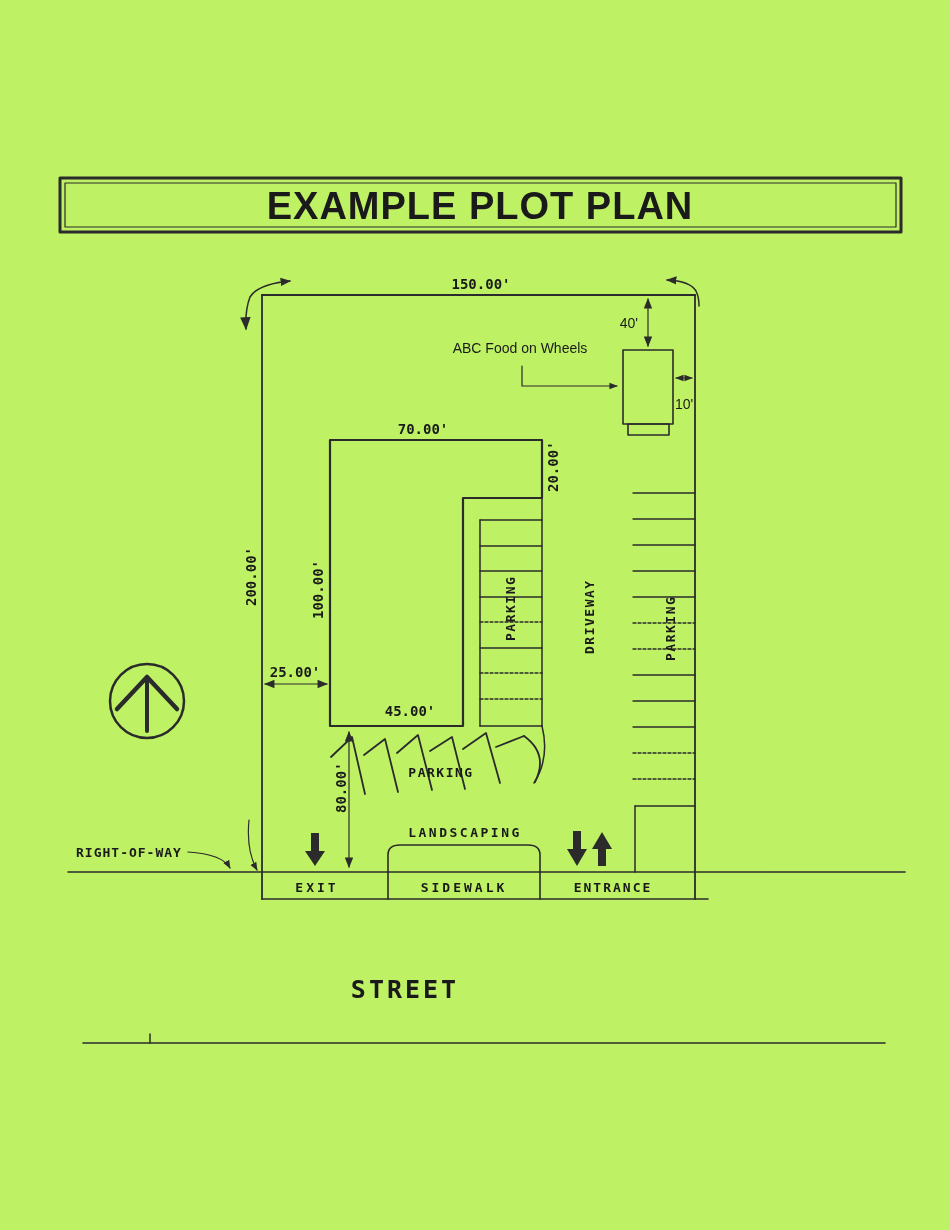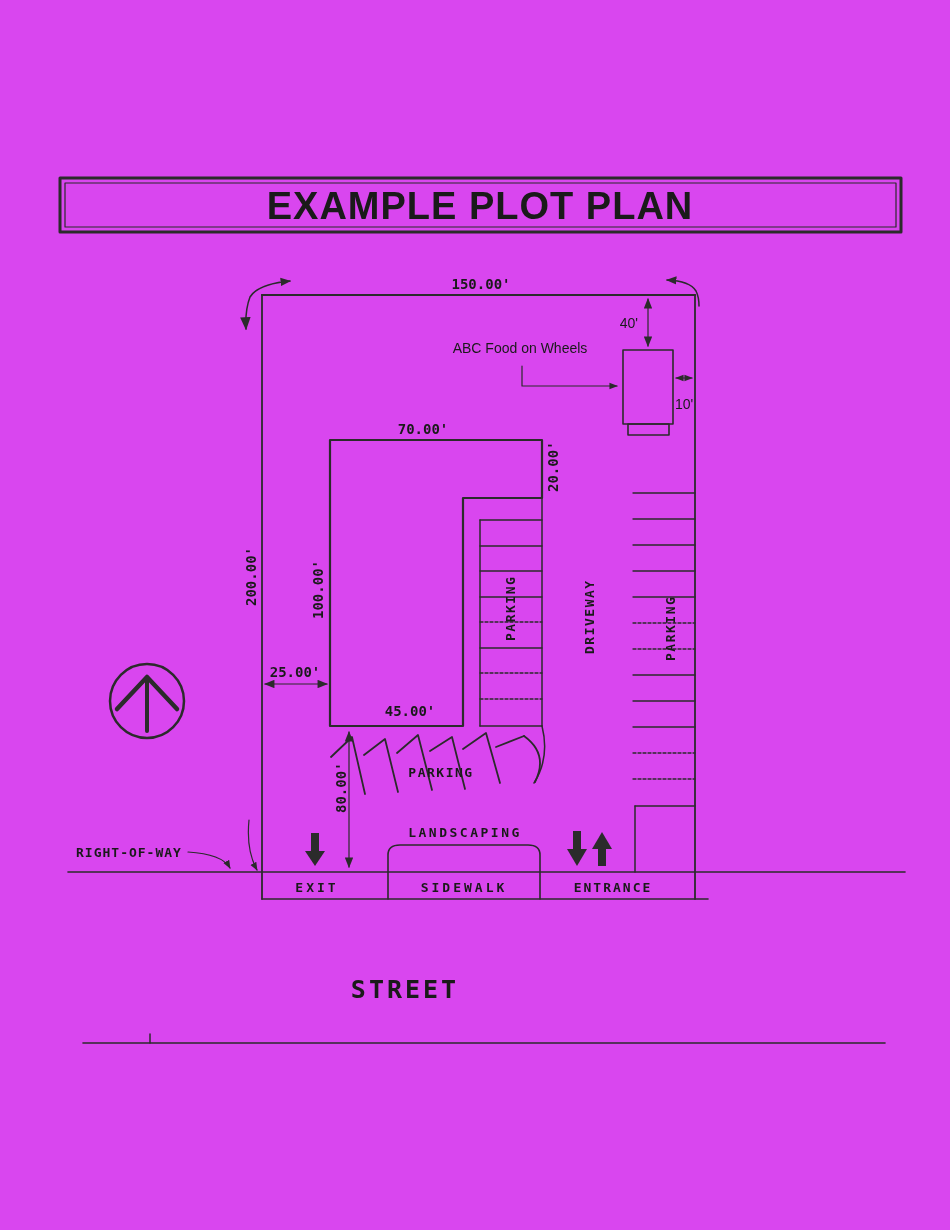--- a/index.html
+++ b/index.html
@@ -1,16 +1,16 @@
 <!DOCTYPE html>
 <html><head>
 <meta charset="utf-8">
 <style>
   html,body{margin:0;padding:0;background:#fff;}
-  .page{position:relative;width:950px;height:1230px;background:#d946ef;overflow:hidden;
+  .page{position:relative;width:950px;height:1230px;background:#bef264;overflow:hidden;
         font-family:"DejaVu Sans Mono", monospace;}
   svg{position:absolute;left:0;top:0;}
   .ln{stroke:#2b2b2b;fill:none;stroke-linecap:round;stroke-linejoin:round;}
   .fil{fill:#2b2b2b;stroke:none;}
   text{fill:#1a1a1a;}
   .cad{font-family:"DejaVu Sans Mono",monospace;font-weight:bold;font-size:14px;}
   .cad12{font-family:"DejaVu Sans Mono",monospace;font-weight:bold;font-size:13px;}
   .ari{font-family:"Liberation Sans","DejaVu Sans",sans-serif;font-size:14px;font-weight:normal;}
   .ttl{font-family:"Liberation Sans","DejaVu Sans",sans-serif;font-size:38px;font-weight:bold;letter-spacing:1px;}
   .big{font-family:"DejaVu Sans Mono",monospace;font-weight:bold;font-size:25px;letter-spacing:3px;}

